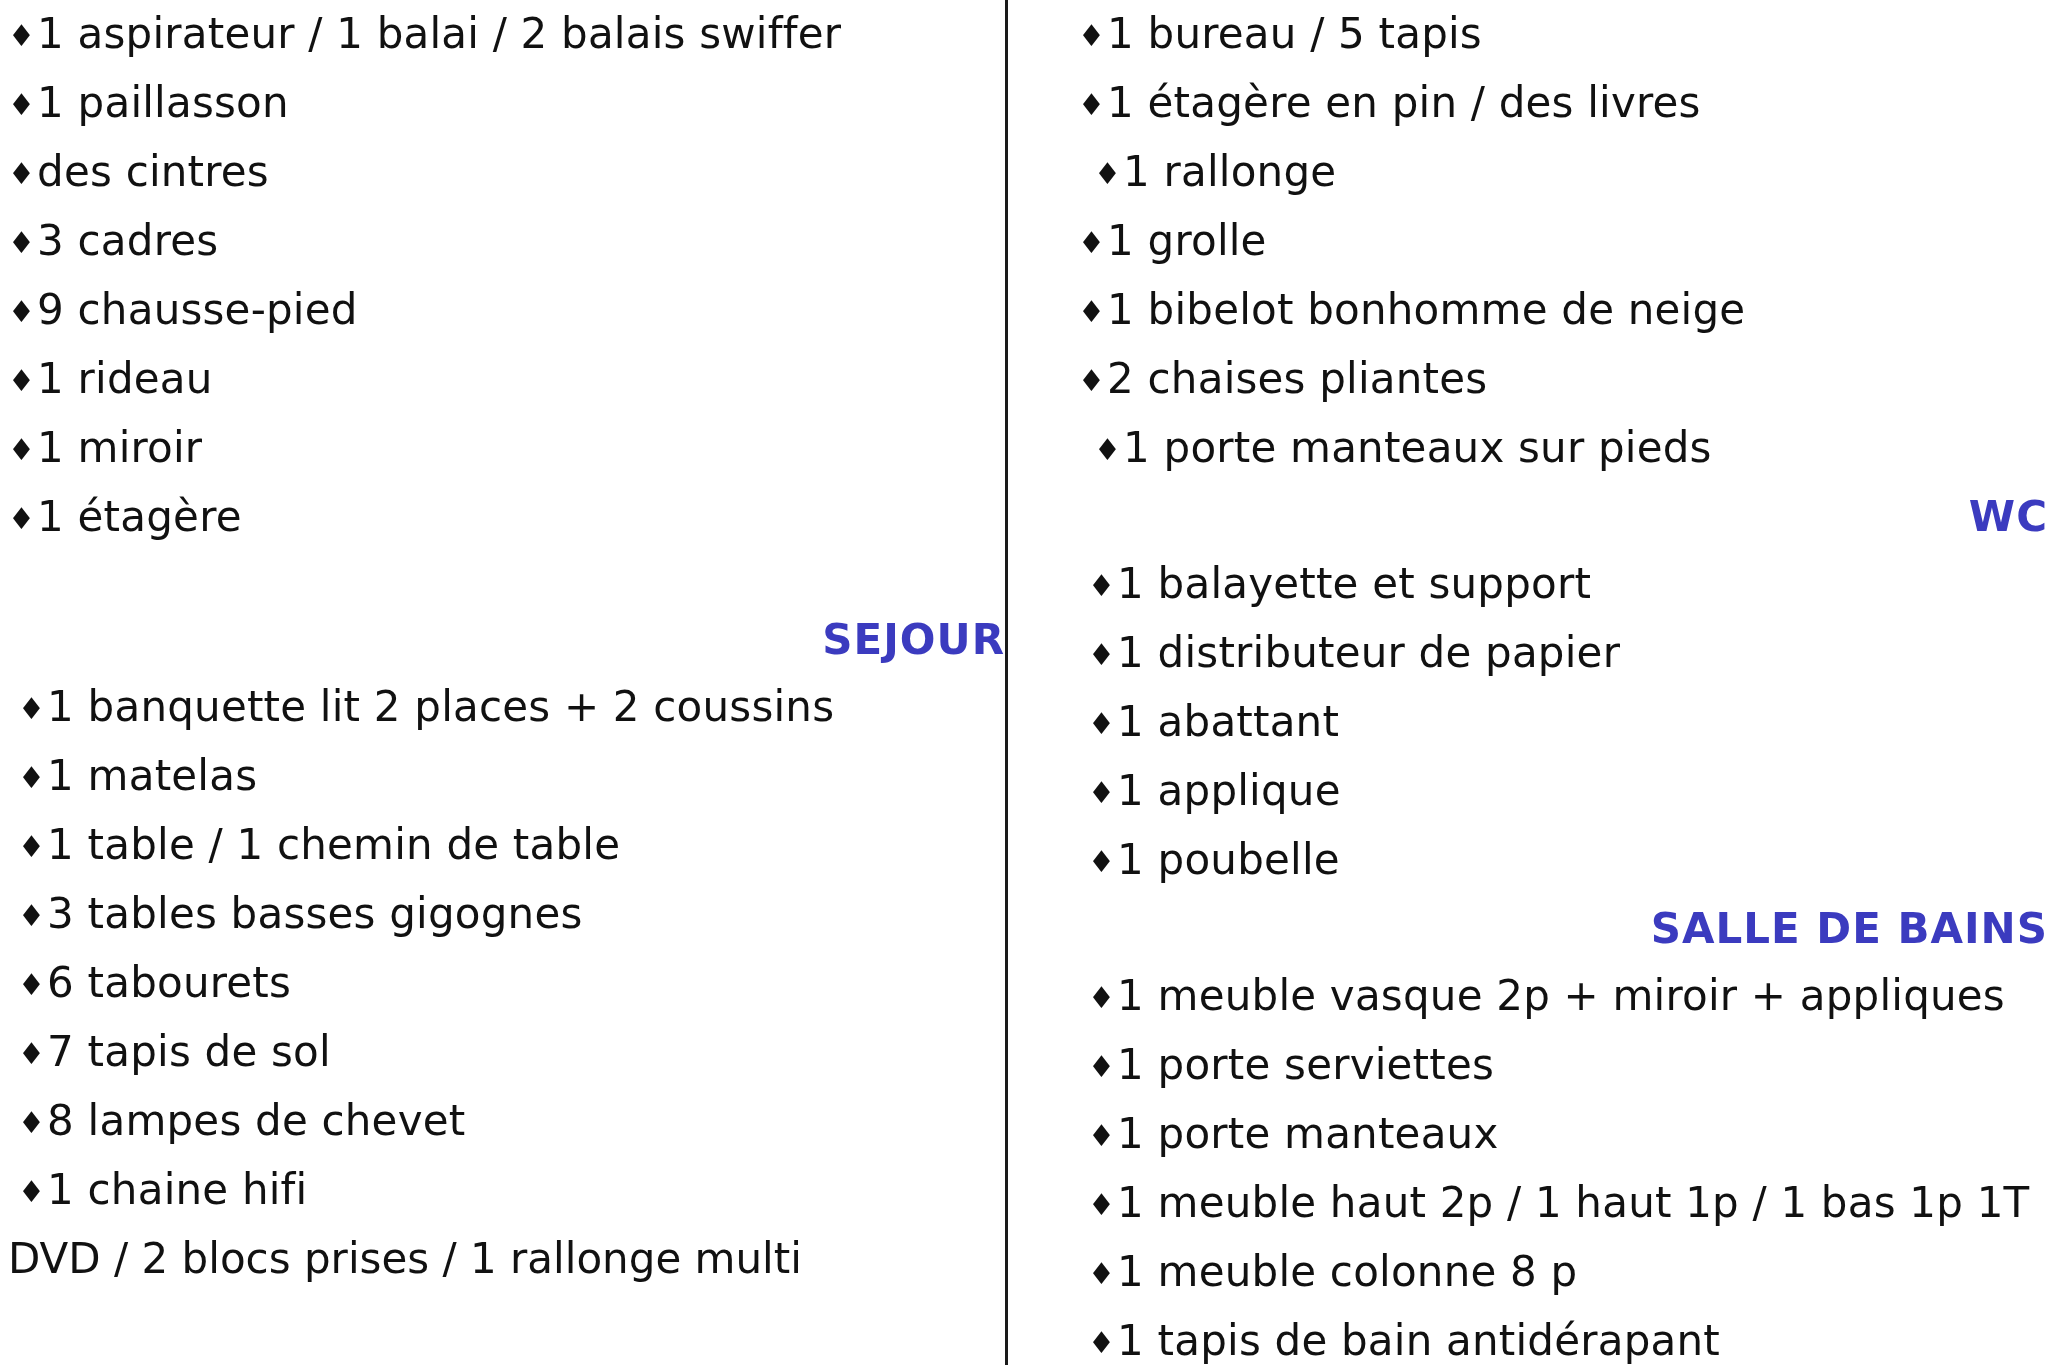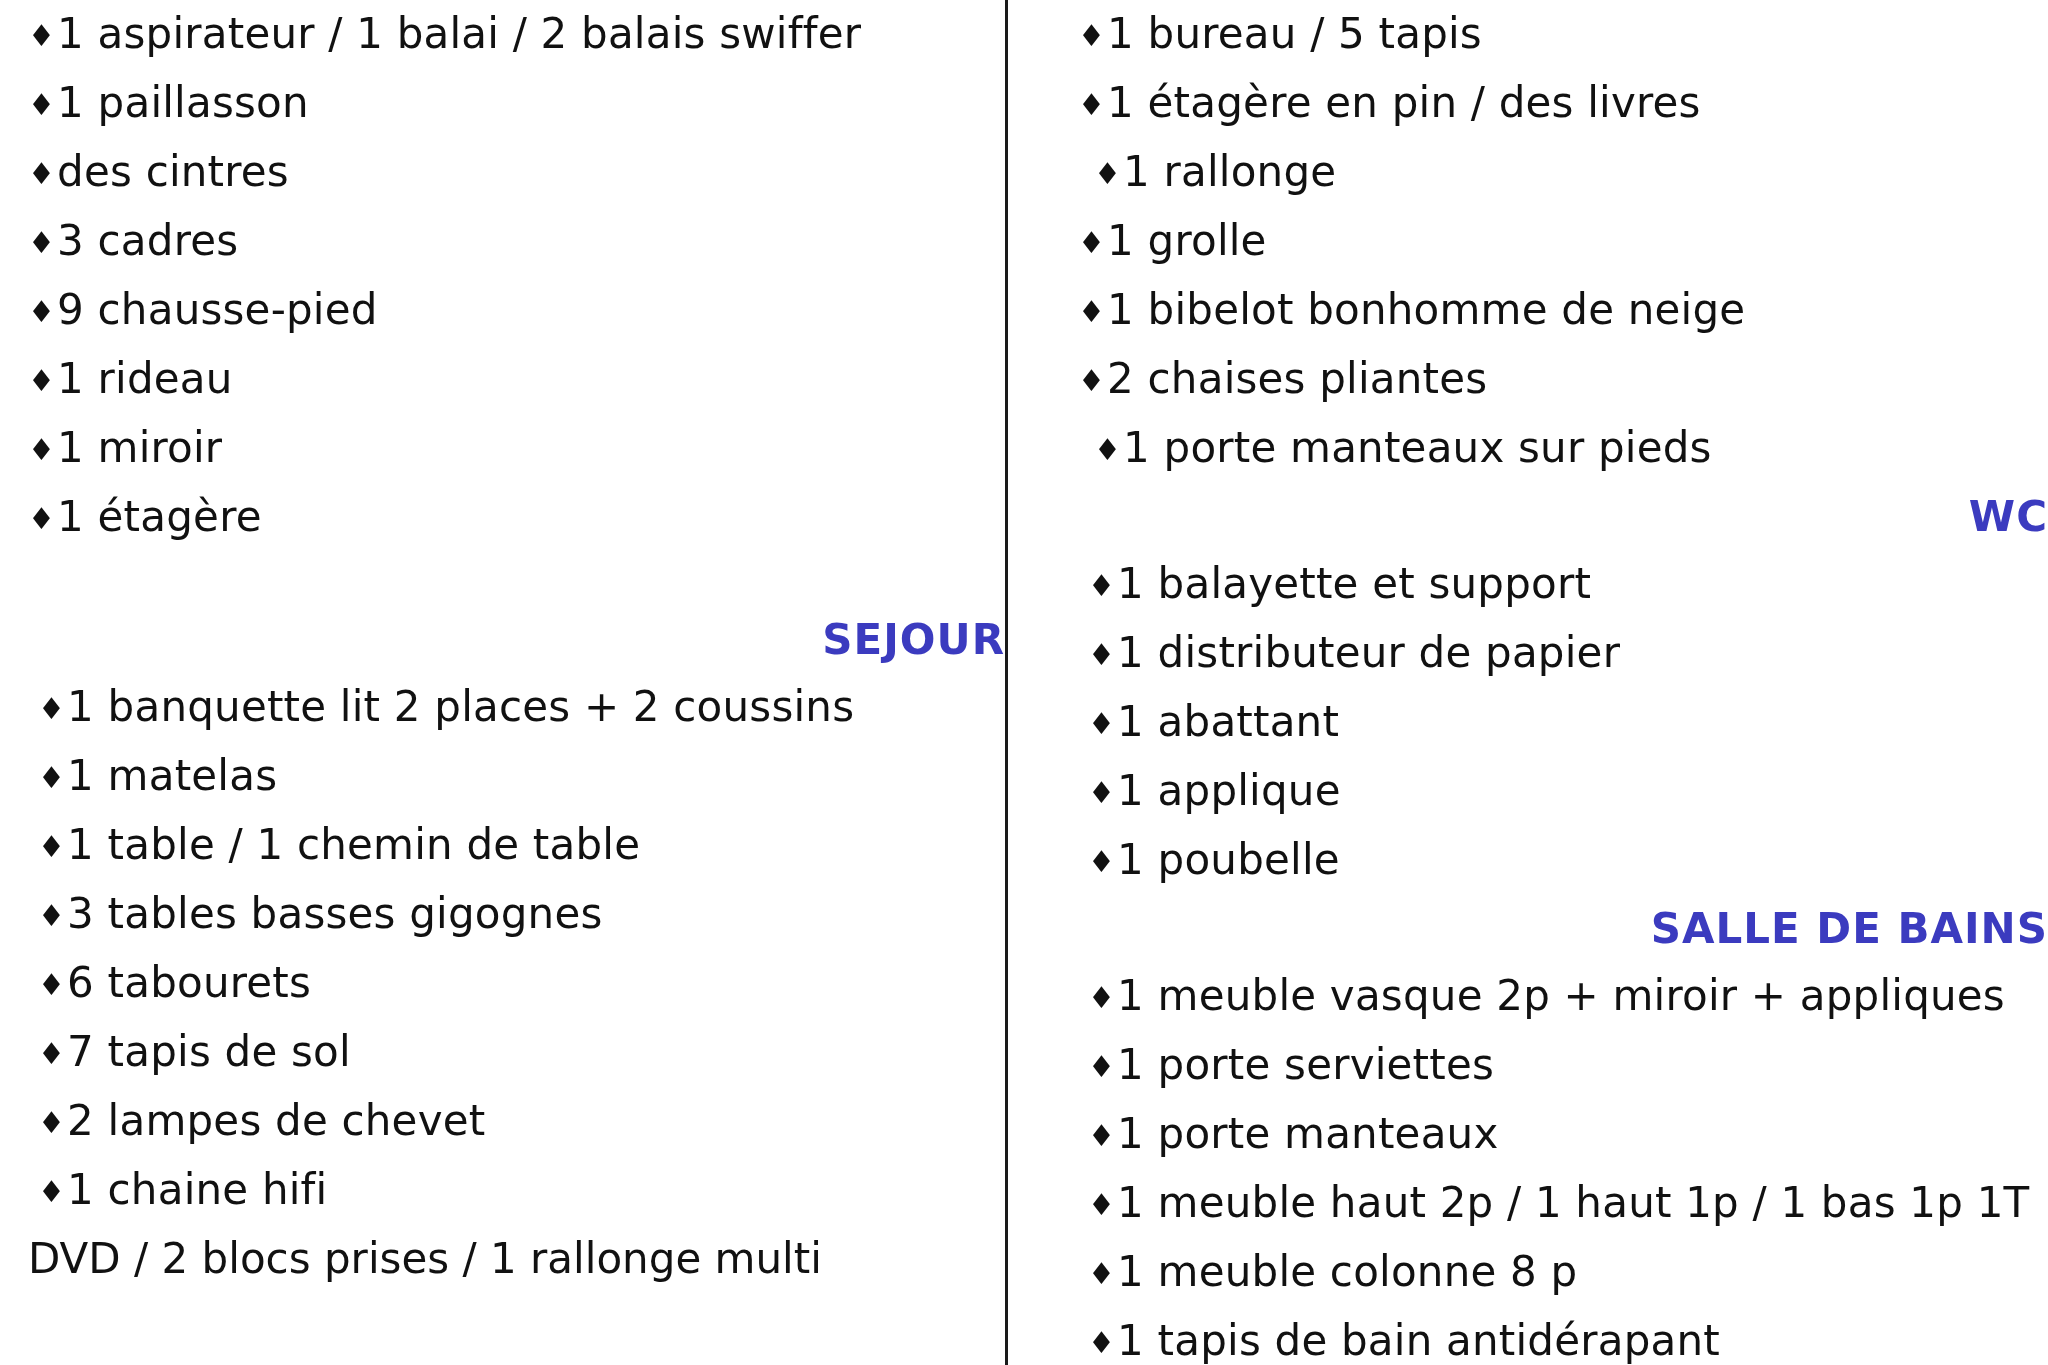--- a/index.html
+++ b/index.html
@@ -27,21 +27,21 @@
     width: 100%;
     height: 100%;
     box-sizing: border-box;
   }
   .col {
     box-sizing: border-box;
     position: relative;
   }
   .col-left {
     width: 1005px;
-    padding: 0 0 0 28px;
+    padding: 0 0 0 8px;
   }
   .divider {
     width: 0px;
     border-left: 3px solid #1a1a1a;
     margin: 0 0 0 0;
     height: 1365px;
   }
   .col-right {
     width: 1040px;
     padding: 0 0 0 70px;
@@ -109,21 +109,21 @@
 
       <div class="heading">SEJOUR</div>
 
       <ul class="list">
         <li class="item shift-1"><span class="bullet">♦</span><span>1 banquette lit 2 places + 2 coussins</span></li>
         <li class="item shift-1"><span class="bullet">♦</span><span>1 matelas</span></li>
         <li class="item shift-1"><span class="bullet">♦</span><span>1 table / 1 chemin de table</span></li>
         <li class="item shift-1"><span class="bullet">♦</span><span>3 tables basses gigognes</span></li>
         <li class="item shift-1"><span class="bullet">♦</span><span>6 tabourets</span></li>
         <li class="item shift-1"><span class="bullet">♦</span><span>7 tapis de sol</span></li>
-        <li class="item shift-1"><span class="bullet">♦</span><span>2 lampes de chevet</span></li>
+        <li class="item shift-1"><span class="bullet">♦</span><span>8 lampes de chevet</span></li>
         <li class="item shift-1"><span class="bullet">♦</span><span>1 chaine hifi</span></li>
       </ul>
 
       <div class="cont-line">DVD / 2 blocs prises / 1 rallonge multi</div>
     </div>
 
     <div class="divider"></div>
 
     <div class="col col-right">
       <ul class="list top-clip">

